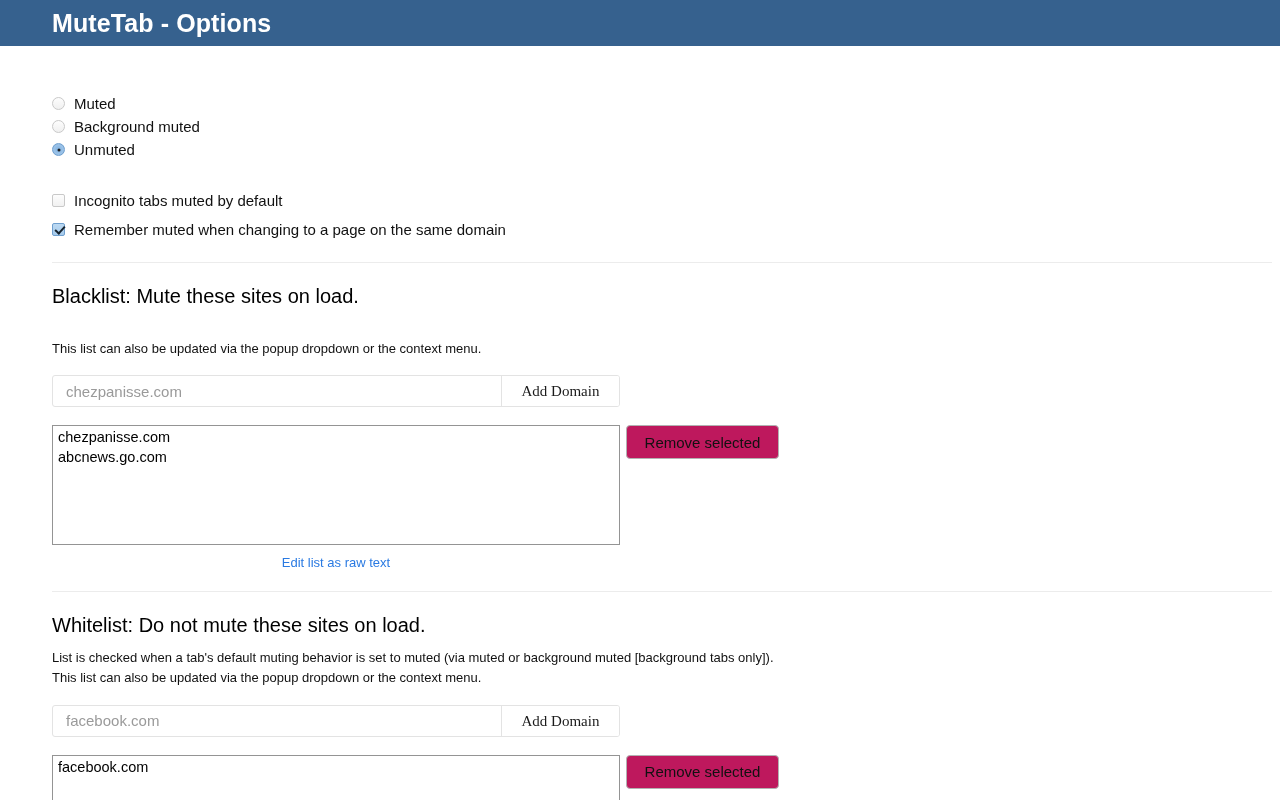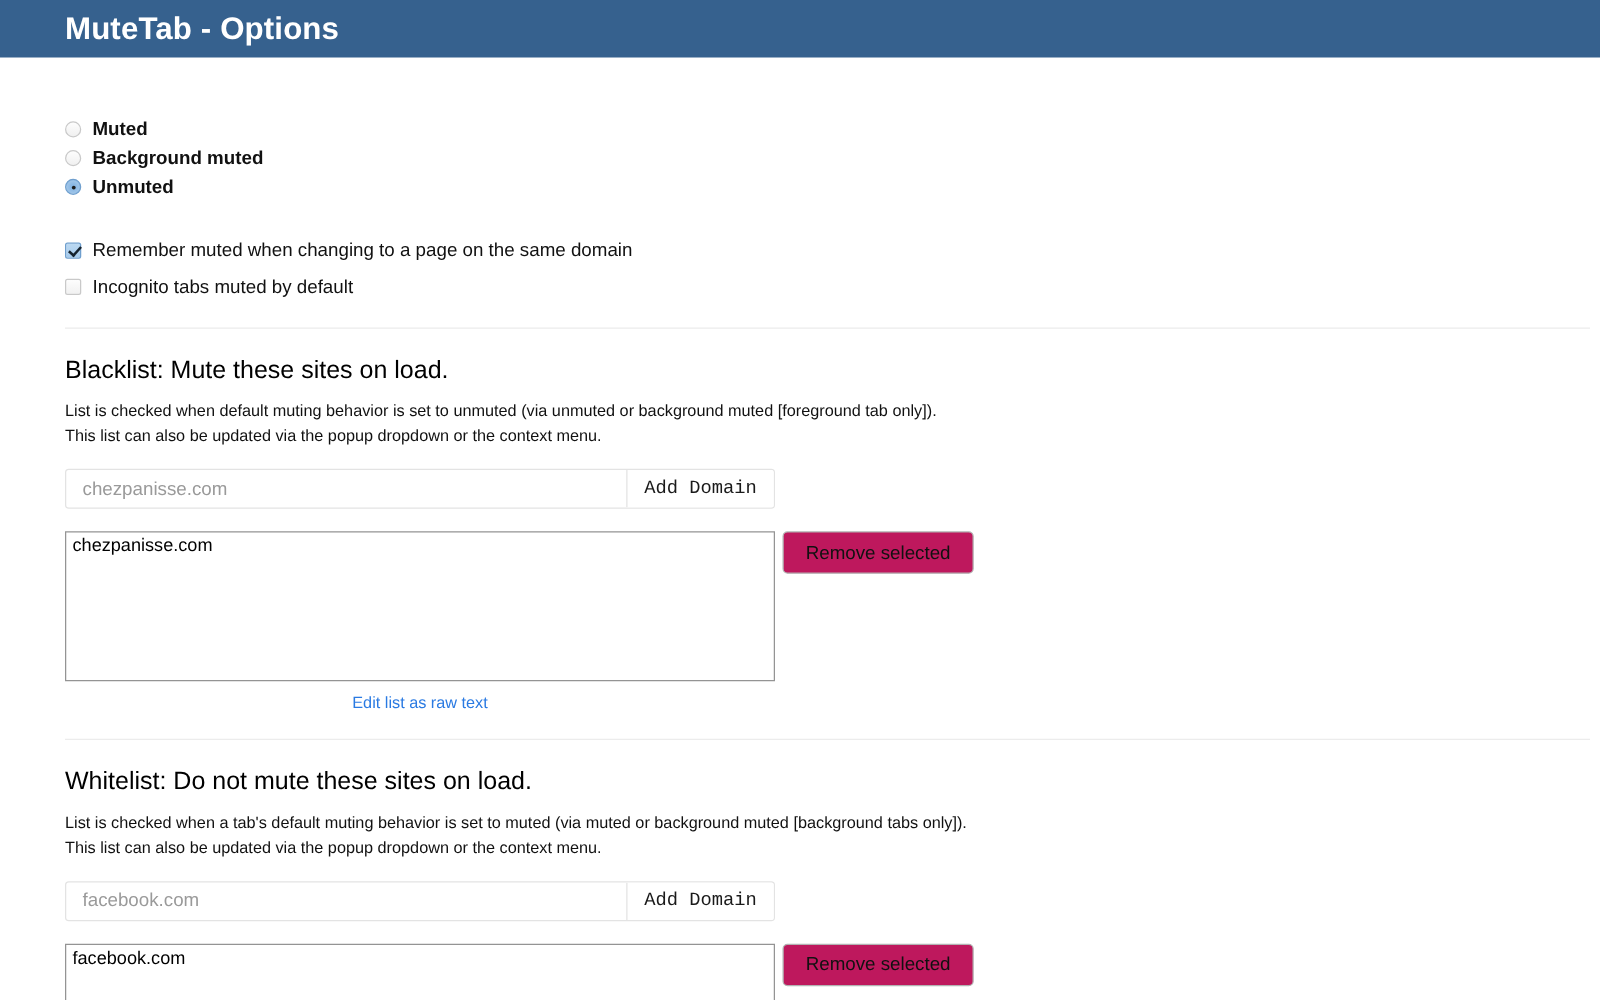--- a/index.html
+++ b/index.html
@@ -38,21 +38,21 @@
   .section-heading {
     font-size: 20px;
     font-weight: normal;
     color: #000;
     margin: 0;
     line-height: 1.1;
   }
 
   
   .block-behavior { padding-top: 32px; }
-  .radio-list { margin-top: 14px; font-weight: bold; }
+  .radio-list { margin-top: 14px; }
   .opt-row {
     display: flex;
     align-items: center;
     height: 23px;
     margin-bottom: 0px;
   }
   .opt-row + .opt-row { margin-top: 0px; }
   .opt-label {
     font-size: 15px;
     color: #111;
@@ -150,21 +150,21 @@
     background: transparent;
   }
   .addrow input::placeholder { color: #9a9a9a; }
   .add-btn {
     flex: 0 0 auto;
     width: 118px;
     border: none;
     border-left: 1px solid #e3e3e3;
     background: #ffffff;
     font-size: 15px;
-    font-family: Liberation Mono, monospace;
+    font-family: Liberation Serif, serif;
     color: #1a1a1a;
     cursor: default;
     line-height: 30px;
     text-align: center;
     padding: 0;
   }
 
   .listrow {
     margin-top: 18px;
     display: flex;
@@ -232,48 +232,49 @@
         <span class="opt-label">Background muted</span>
       </div>
       <div class="opt-row">
         <span class="radio checked"></span>
         <span class="opt-label">Unmuted</span>
       </div>
     </div>
 
     <div class="checkbox-group">
       <div class="cb-row">
+        <span class="checkbox"></span>
+        <span class="opt-label">Incognito tabs muted by default</span>
+      </div>
+      <div class="cb-row">
         <span class="checkbox checked"></span>
         <span class="opt-label">Remember muted when changing to a page on the same domain</span>
-      </div>
-      <div class="cb-row">
-        <span class="checkbox"></span>
-        <span class="opt-label">Incognito tabs muted by default</span>
       </div>
     </div>
   </div>
 
   <div style="height:22px"></div>
   <div class="divider"></div>
 
   <div class="list-section">
     <h2 class="section-heading">Blacklist: Mute these sites on load.</h2>
     <p class="desc">
-      <span>List is checked when default muting behavior is set to unmuted (via unmuted or background muted [foreground tab only]).</span><br>
+      <br>
       <span>This list can also be updated via the popup dropdown or the context menu.</span>
     </p>
 
     <div class="addrow">
       <input type="text" placeholder="chezpanisse.com" style="">
       <button class="add-btn">Add Domain</button>
     </div>
 
     <div class="listrow">
       <div class="listbox">
         <div class="item">chezpanisse.com</div>
+        <div class="item">abcnews.go.com</div>
       </div>
       <button class="remove-btn">Remove selected</button>
     </div>
 
     <div class="rawlink-wrap">
       <a class="rawlink">Edit list as raw text</a>
     </div>
   </div>
 
   <div style="height:20px"></div>

